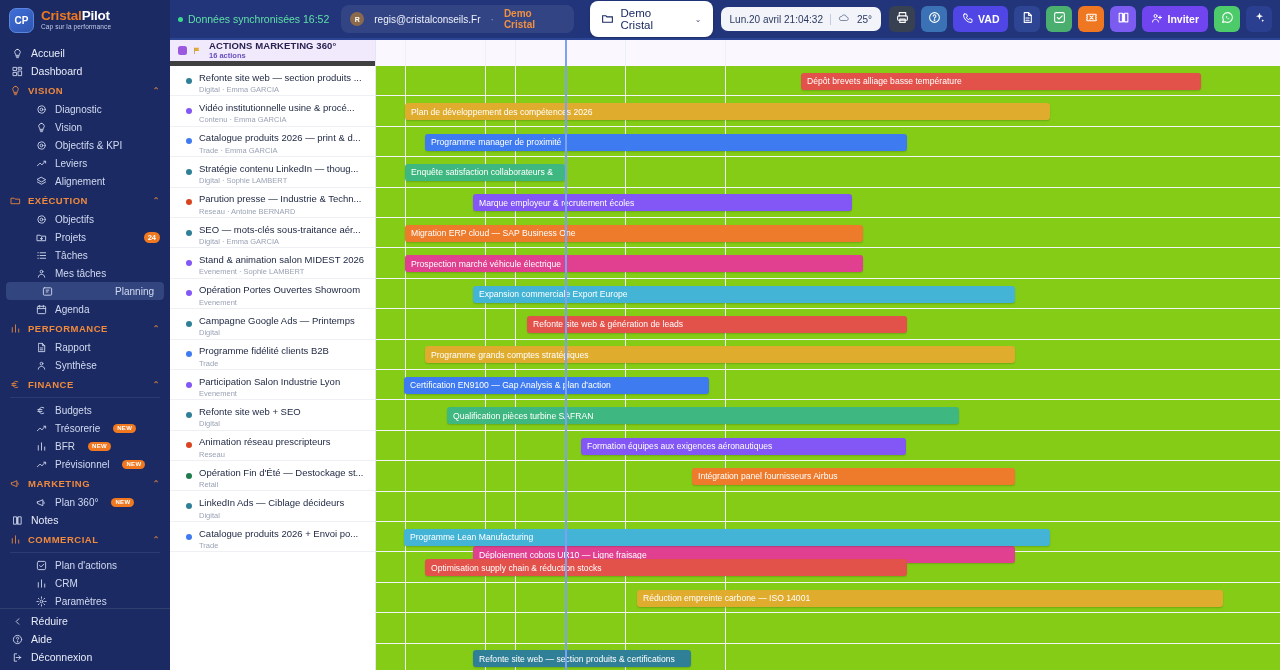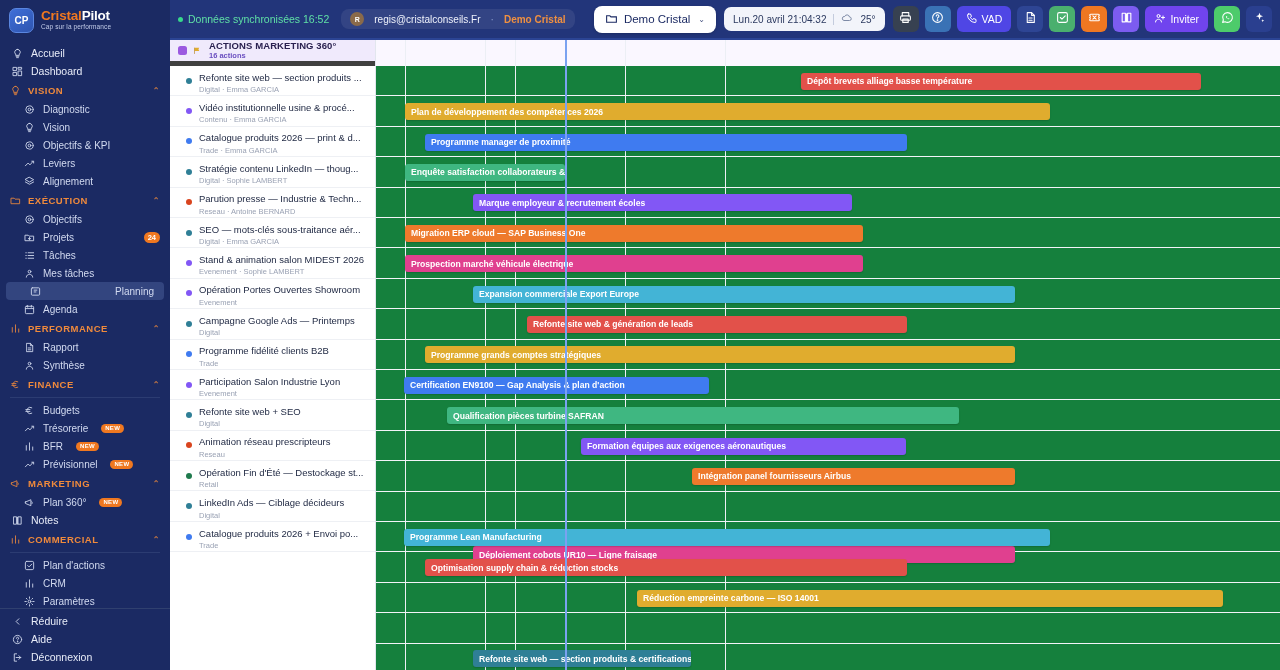--- a/index.html
+++ b/index.html
@@ -39,21 +39,21 @@
   .brand-sub { font-size: 6.5px; color: #c2cbe8; letter-spacing: .1px; margin-top: 1px;}
 
   .nav { padding-top: 4px; }
   .nav-item {
     display: flex; align-items: center; gap: 8px;
     height: 18px; padding: 0 10px 0 12px;
     font-size: 10.5px; color: #e8ecf8; cursor: pointer;
     white-space: nowrap;
   }
   .nav-item.active { background: #33457f; border-radius: 4px; margin: 0 6px; padding-left: 6px; justify-content: space-between; }
-  .nav-item.sub { padding-left: 24px; font-size: 10px; color: #d2daf0; }
+  .nav-item.sub { padding-left: 36px; font-size: 10px; color: #d2daf0; }
   .nav-head {
     display:flex; align-items:center; gap:7px;
     height: 20px; padding: 0 10px 0 10px;
     font-size: 9.5px; font-weight: bold; color: #f08a3c;
     letter-spacing: .5px; text-transform: uppercase; cursor: pointer;
   }
   .nav-head .chev { margin-left:auto; opacity:.75; font-size:8px; }
   .ico { width: 11px; height: 11px; flex: 0 0 11px; display:inline-block; opacity:.92;}
   .ico svg { width:11px; height:11px; display:block; }
   .badge {
@@ -111,21 +111,21 @@
   .vline { width:1px; height:11px; background:#c4ccdd; }
 
   .iconbtn {
     width:26px;height:26px;border-radius:6px;
     display:flex;align-items:center;justify-content:center;
     cursor:pointer; flex:0 0 auto;
   }
   .iconbtn svg { width:13px; height:13px; }
   .pillbtn {
     height:26px;border-radius:6px;display:flex;align-items:center;
-    gap:4px;padding:2px 9px;color:#fff;font-size:10.5px;font-weight:normal;cursor:pointer;
+    gap:4px;padding:2px 9px;color:#fff;font-size:10.5px;font-weight:bold;cursor:pointer;
     flex:0 0 auto; white-space:nowrap;
   }
   .pillbtn svg { width:12px; height:12px; }
 
   
   .gantt { position:absolute; top:40px; left:0; right:0; bottom:0; display:flex; background:#fff; }
   .tasklist { width: 206px; flex:0 0 206px; border-right:1px solid #e2e6ee; overflow:hidden; background:#fff;}
   .group-row {
     height: 26px; background:#f0eafc; border-bottom:5px solid #404040;
     display:flex; align-items:center; gap:6px; padding: 0 8px;
@@ -141,21 +141,21 @@
     cursor:pointer; overflow:hidden;
   }
   .tdot { width:6px;height:6px;border-radius:50%;flex:0 0 6px; }
   .tcol { min-width:0; line-height:1.15; }
   .tname {
     font-size:9.5px; color:#222b45; white-space:nowrap; overflow:hidden;
     text-overflow:ellipsis; max-width:176px;
   }
   .tmeta { font-size:7.5px; color:#9aa2b4; margin-top:1px; white-space:nowrap; overflow:hidden; text-overflow:ellipsis; max-width:176px;}
 
-  .timeline { flex:1 1 auto; position:relative; overflow:hidden; background:#15803d;font-weight:bold; }
+  .timeline { flex:1 1 auto; position:relative; overflow:hidden; background:#84cc16; }
   .grid-line { position:absolute; top:0; bottom:0; width:1px; background:#eceff5; }
   .today-line { position:absolute; top:0; bottom:0; width:1.5px; background:#7aa2f0; z-index:3;}
   .tl-rowline { position:absolute; left:0; right:0; height:1px; background:#f2f4f8; }
   .tl-group-band { position:absolute; left:0; height:26px; background:#faf7ff; }
   .bar {
     position:absolute; height:17px; border-radius:3px;
     display:flex; align-items:center; padding:0 6px;
     font-size:8.6px; color:#fff; white-space:nowrap; overflow:hidden;
     box-shadow: 0 1px 1.5px rgba(0,0,0,.16);
     cursor:pointer; z-index:2;

